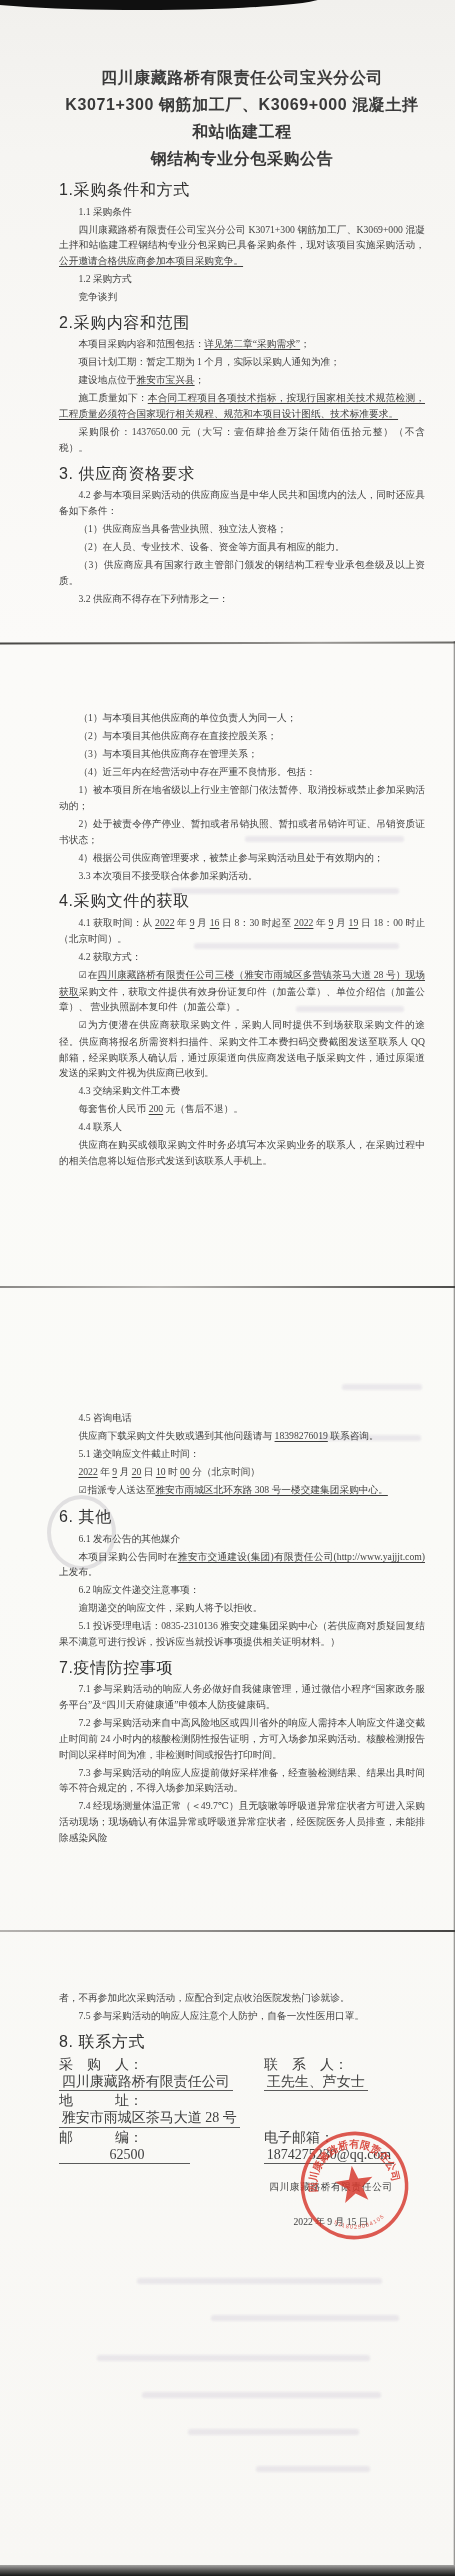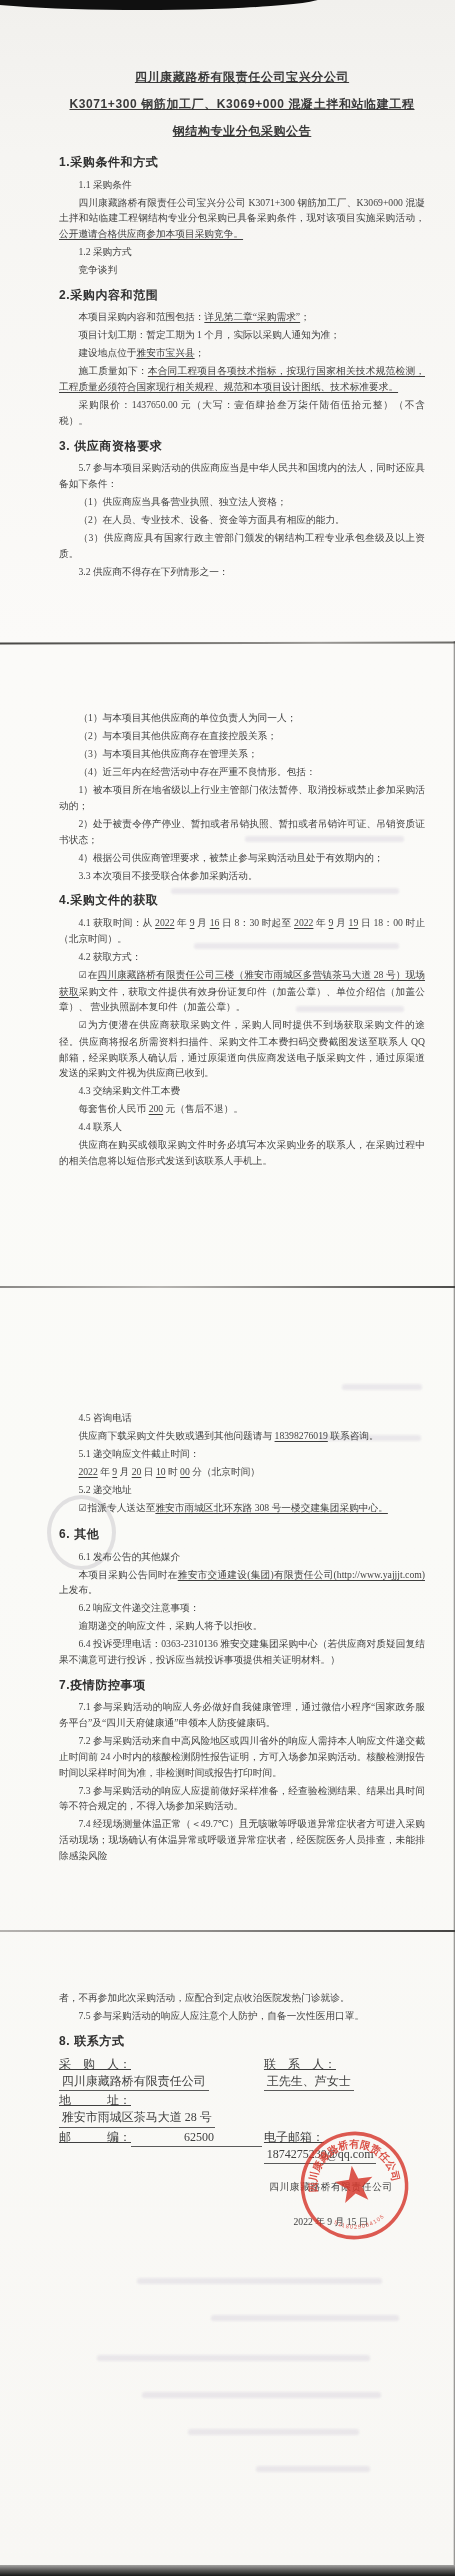--- a/index.html
+++ b/index.html
@@ -28,33 +28,33 @@
   .split{position:absolute;left:0;width:456px;height:1.7px;}
   .split-1{top:642px;background:linear-gradient(90deg,#474644 0%,#757370 40%,#9c9a97 70%,#6b6a67 100%);transform:rotate(-0.12deg);}
   .split-2{top:1286px;background:linear-gradient(90deg,#8b8987 0%,#b7b5b2 35%,#73716f 75%,#4e4d4b 100%);}
   .split-3{top:1930px;background:linear-gradient(90deg,#b5b3b0 0%,#8f8d8a 45%,#5f5e5c 80%,#454442 100%);}
 
   .pc{position:absolute;left:0;width:456px;padding:0 31px 0 59px;box-sizing:border-box;}
   #pc1{top:64px;} #pc2{top:708px;} #pc3{top:1408px;} #pc4{top:1988px;}
 
   .title{
     text-align:center;font-family:"Liberation Sans","DejaVu Sans",sans-serif;
-    font-weight:700;font-size:12px;line-height:27px;color:#3a3a3a;letter-spacing:0.6px;text-decoration:underline;
+    font-weight:700;font-size:16px;line-height:27px;color:#3a3a3a;letter-spacing:0.6px;
   }
   .h{
-    font-family:"Liberation Sans","DejaVu Sans",sans-serif;font-weight:700;
-    font-size:12px;line-height:17px;color:#303030;margin:9px 0 5.7px;letter-spacing:0.6px;
+    font-family:"Liberation Sans","DejaVu Sans",sans-serif;font-weight:400;
+    font-size:16px;line-height:17px;color:#303030;margin:9px 0 5.7px;letter-spacing:0.6px;
   }
   .p{font-size:9.7px;line-height:15.7px;text-align:justify;margin:2.3px 0;}
   .ind{text-indent:2em;}
   .u, .u span{text-decoration:underline;text-underline-offset:2.3px;text-decoration-color:#4f4f4f;}
   span.u{text-decoration:underline;text-underline-offset:2.3px;}
   .chk{font-family:"DejaVu Sans",sans-serif;font-size:9px;margin-right:1.1px;}
 
-  .crow{display:flex;font-size:12px;line-height:17px;margin:1px 0;text-decoration:underline;}
+  .crow{display:flex;font-size:14px;line-height:17px;margin:1px 0;}
   .ccell-l{flex:0 0 56%;}
   .ccell-r{flex:1;}
   .clabel{color:#3f3f3f;}
   .val{display:inline-block;border-bottom:0.6px solid #5a5a5a;padding:0 2.8px 0.6px;text-align:center;}
 
   .sign{width:154px;margin:17px 17px 0 auto;text-align:center;font-size:9.7px;color:#3c3c3c;position:relative;}
   .sign-company{letter-spacing:0.6px;}
   .sign-date{margin-top:22px;font-family:Liberation Serif, serif;}
 
   .stamp{position:absolute;left:296px;top:2127px;width:117px;height:117px;transform:rotate(-8deg);opacity:0.92;}
@@ -102,21 +102,21 @@
   <div class="p ind">竞争谈判</div>
 
   <div class="h">2.采购内容和范围</div>
   <div class="p ind"><span>本项目采购内容和范围包括：</span><span class="u">详见第二章“采购需求”</span><span>；</span></div>
   <div class="p ind">项目计划工期：暂定工期为 1 个月，实际以采购人通知为准；</div>
   <div class="p ind"><span>建设地点位于</span><span class="u">雅安市宝兴县</span><span>；</span></div>
   <div class="p ind"><span>施工质量如下：</span><span class="u">本合同工程项目各项技术指标，按现行国家相关技术规范检测，工程质量必须符合国家现行相关规程、规范和本项目设计图纸、技术标准要求。</span></div>
   <div class="p ind">采购限价：1437650.00 元（大写：壹佰肆拾叁万柒仟陆佰伍拾元整）（不含税）。</div>
 
   <div class="h">3. 供应商资格要求</div>
-  <div class="p ind">5.7 参与本项目采购活动的供应商应当是中华人民共和国境内的法人，同时还应具备如下条件：</div>
+  <div class="p ind">4.2 参与本项目采购活动的供应商应当是中华人民共和国境内的法人，同时还应具备如下条件：</div>
   <div class="p ind">（1）供应商应当具备营业执照、独立法人资格；</div>
   <div class="p ind">（2）在人员、专业技术、设备、资金等方面具有相应的能力。</div>
   <div class="p ind">（3）供应商应具有国家行政主管部门颁发的钢结构工程专业承包叁级及以上资质。</div>
   <div class="p ind">3.2 供应商不得存在下列情形之一：</div>
 </div>
 
 <div class="pc" id="pc2">
   <div class="p ind">（1）与本项目其他供应商的单位负责人为同一人；</div>
   <div class="p ind">（2）与本项目其他供应商存在直接控股关系；</div>
   <div class="p ind">（3）与本项目其他供应商存在管理关系；</div>
@@ -136,29 +136,28 @@
   <div class="p ind">4.4 联系人</div>
   <div class="p ind">供应商在购买或领取采购文件时务必填写本次采购业务的联系人，在采购过程中的相关信息将以短信形式发送到该联系人手机上。</div>
 </div>
 
 <div class="pc" id="pc3">
   <div class="p ind">4.5 咨询电话</div>
   <div class="p ind"><span>供应商下载采购文件失败或遇到其他问题请与 </span><span class="u">18398276019</span><span> 联系咨询。</span></div>
 
   <div class="p ind">5.1 递交响应文件截止时间：</div>
   <div class="p ind"><span class="u">2022</span><span> 年 </span><span class="u">9</span><span> 月 </span><span class="u">20</span><span> 日 </span><span class="u">10</span><span> 时 </span><span class="u">00</span><span> 分（北京时间）</span></div>
-  <div class="p ind">5.2 递交地址</div>
   <div class="p ind"><span class="chk">☑</span><span><span>指派专人送达至</span><span class="u">雅安市雨城区北环东路 308 号一楼交建集团采购中心。</span></span></div>
 
   <div class="h">6. 其他</div>
   <div class="p ind">6.1 发布公告的其他媒介</div>
   <div class="p ind"><span>本项目采购公告同时在</span><span class="u">雅安市交通建设(集团)有限责任公司(http://www.yajjjt.com)</span><span>上发布。</span></div>
   <div class="p ind">6.2 响应文件递交注意事项：</div>
   <div class="p ind">逾期递交的响应文件，采购人将予以拒收。</div>
-  <div class="p ind">6.4 投诉受理电话：0363-2310136 雅安交建集团采购中心（若供应商对质疑回复结果不满意可进行投诉，投诉应当就投诉事项提供相关证明材料。）</div>
+  <div class="p ind">5.1 投诉受理电话：0835-2310136 雅安交建集团采购中心（若供应商对质疑回复结果不满意可进行投诉，投诉应当就投诉事项提供相关证明材料。）</div>
 
   <div class="h">7.疫情防控事项</div>
   <div class="p ind">7.1 参与采购活动的响应人务必做好自我健康管理，通过微信小程序“国家政务服务平台”及“四川天府健康通”申领本人防疫健康码。</div>
   <div class="p ind">7.2 参与采购活动来自中高风险地区或四川省外的响应人需持本人响应文件递交截止时间前 24 小时内的核酸检测阴性报告证明，方可入场参加采购活动。核酸检测报告时间以采样时间为准，非检测时间或报告打印时间。</div>
   <div class="p ind">7.3 参与采购活动的响应人应提前做好采样准备，经查验检测结果、结果出具时间等不符合规定的，不得入场参加采购活动。</div>
   <div class="p ind">7.4 经现场测量体温正常（＜49.7℃）且无咳嗽等呼吸道异常症状者方可进入采购活动现场；现场确认有体温异常或呼吸道异常症状者，经医院医务人员排查，未能排除感染风险</div>
 </div>
 
 <div class="pc" id="pc4">
   <div class="p">者，不再参加此次采购活动，应配合到定点收治医院发热门诊就诊。</div>

